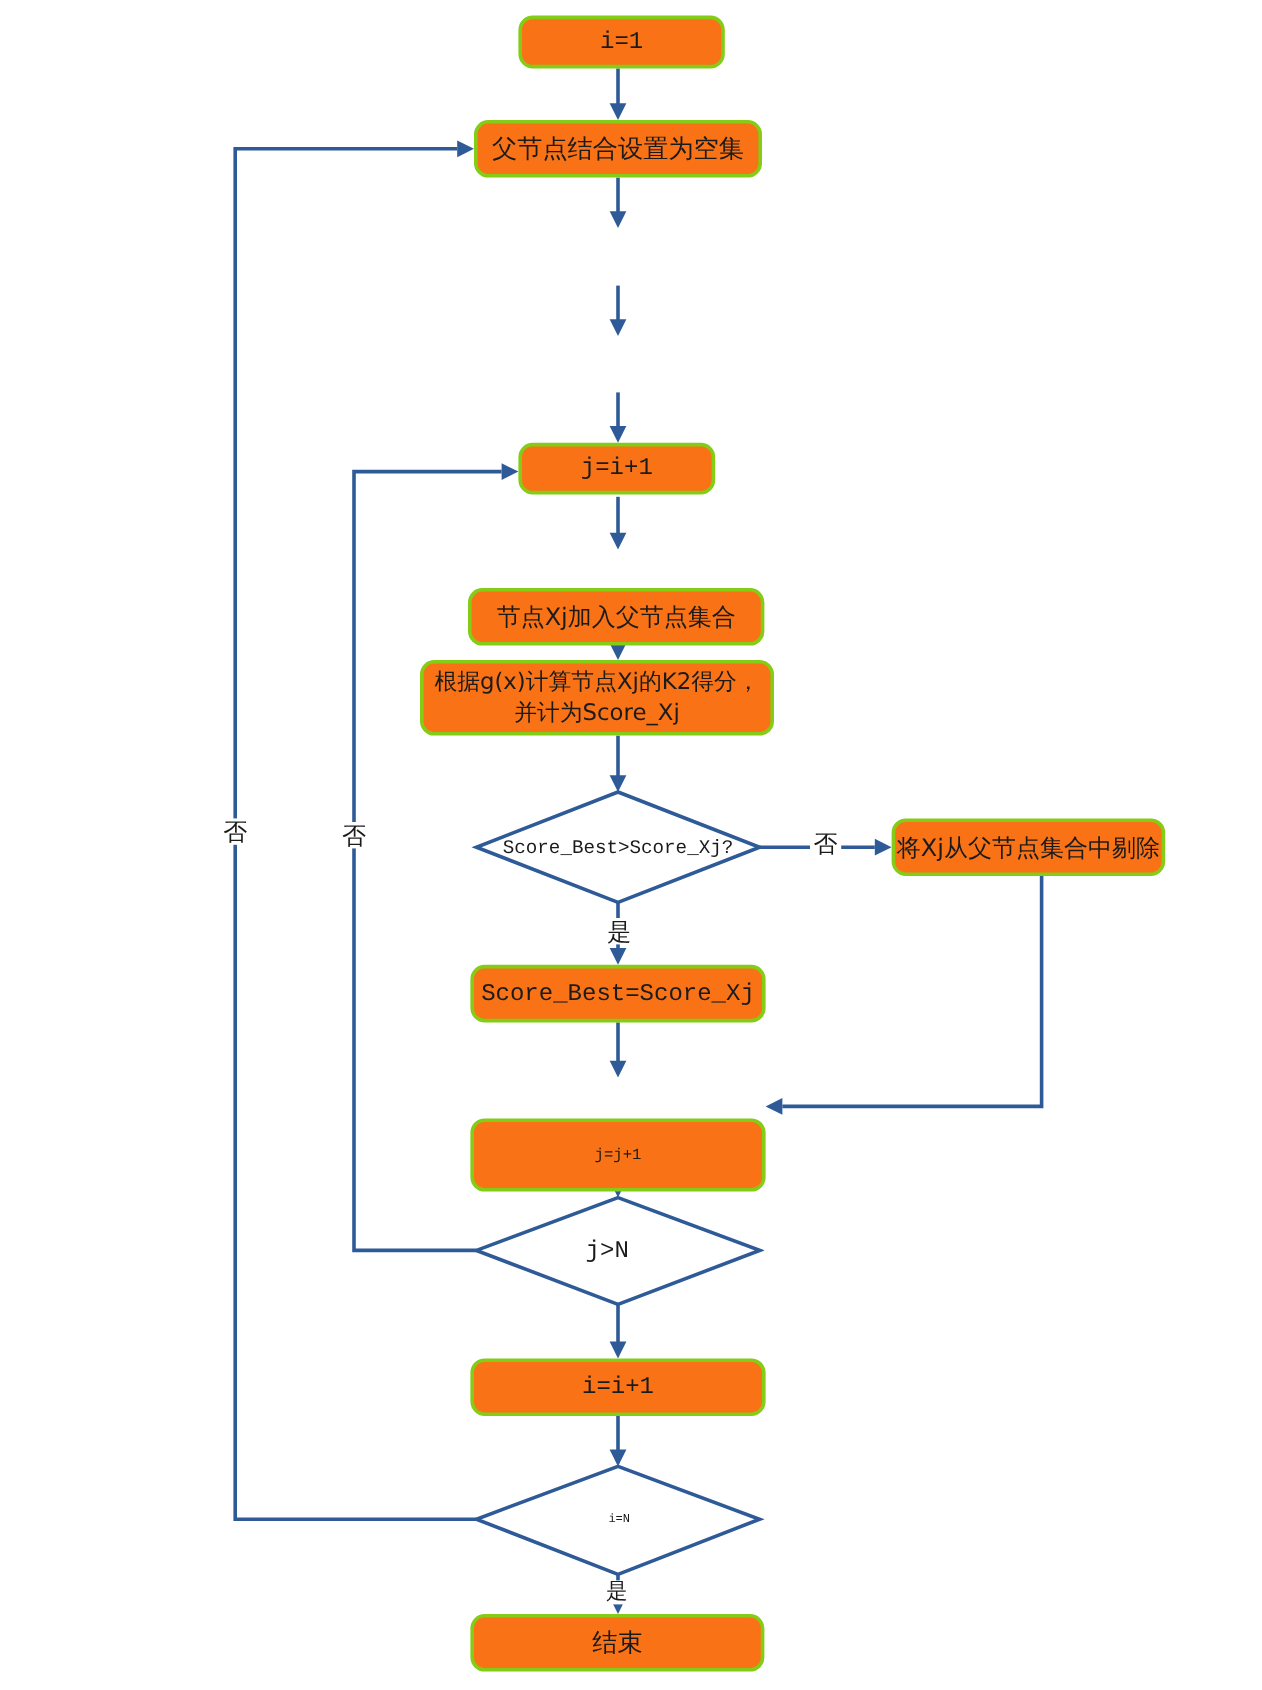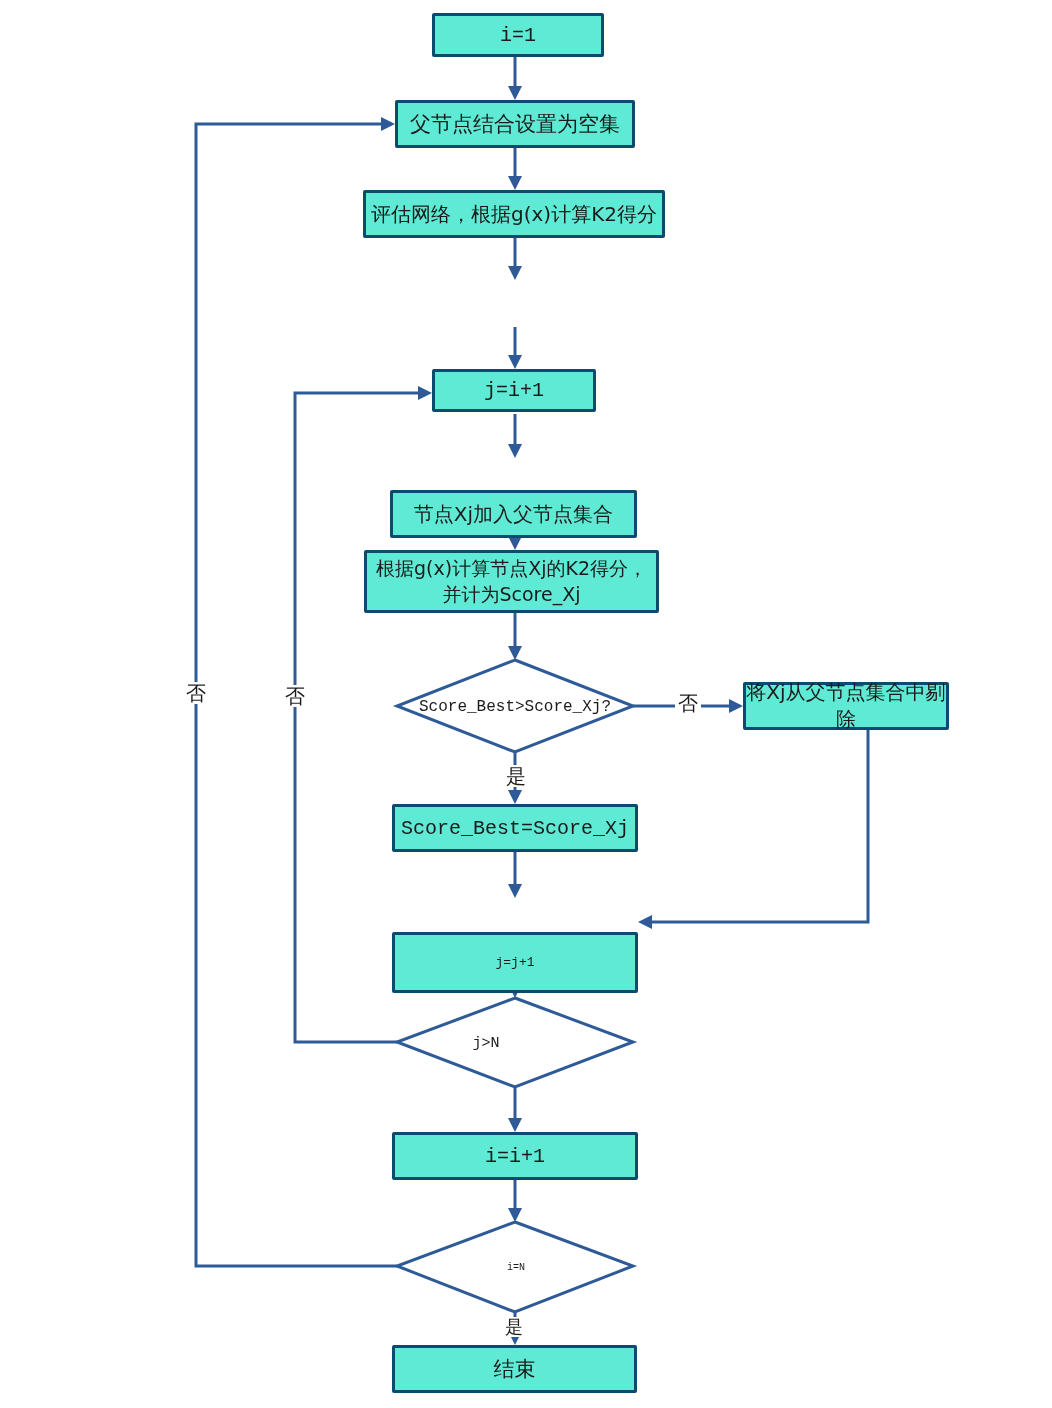--- a/index.html
+++ b/index.html
@@ -8,23 +8,23 @@
     width:1052px;height:1408px;
     background:#ffffff;
     font-family:"DejaVu Sans","Liberation Sans",sans-serif;
     color:#1b1b1b;
     overflow:hidden;
   }
   #wires{position:absolute;left:0;top:0;width:1052px;height:1408px;}
   .node{
     position:absolute;
     box-sizing:border-box;
-    border:3px solid #0c4a6e;
-    border-radius:2px;
-    background:#5eead4;
+    border:3px solid #84cc16;
+    border-radius:12px;
+    background:#f97316;
     display:flex;align-items:center;justify-content:center;
     text-align:center;
     font-size:20px;
     line-height:1.35;
     color:#1b1b1b;
   }
   .mono{font-family:"Liberation Mono","DejaVu Sans Mono",monospace;}
   .multiline{white-space:pre-line;font-size:19px;}
   .diamond-label{
     position:absolute;
@@ -97,43 +97,42 @@
       <polygon points="515,660 633,706 515,752 397,706"></polygon>
       <polygon points="515,998 633,1042 515,1087 397,1042"></polygon>
       <polygon points="515,1222 633,1266 515,1312 397,1266"></polygon>
     </g>
   </svg>
 
   <div class="node mono" style="left:432px;top:13px;width:172px;height:44px;font-size:20px;">i=1</div>
 
   <div class="node" style="left:395px;top:100px;width:240px;height:48px;font-size:21px;">父节点结合设置为空集</div>
 
-  <div class="node" style="left:363px;top:190px;width:302px;height:48px;font-size:20px;">评估网络，根据g(x)计算K2得分</div>
 
 
   <div class="node mono" style="left:432px;top:369px;width:164px;height:43px;font-size:20px;">j=i+1</div>
 
   <div class="node" style="left:390px;top:458px;width:247px;height:48px;font-size:20px;margin-top:32px;">节点Xj加入父节点集合</div>
 
-  <div class="node multiline" style="left:364px;top:550px;width:295px;height:63px;">根据g(x)计算节点Xj的K2得分，
+  <div class="node multiline" style="left:350px;top:550px;width:295px;height:63px;">根据g(x)计算节点Xj的K2得分，
 并计为Score_Xj</div>
 
-  <div class="node" style="left:743px;top:682px;width:206px;height:48px;font-size:20px;">将Xj从父节点集合中剔除</div>
+  <div class="node" style="left:743px;top:682px;width:228px;height:48px;font-size:20px;">将Xj从父节点集合中剔除</div>
 
   <div class="node mono" style="left:392px;top:804px;width:246px;height:48px;font-size:20px;">Score_Best=Score_Xj</div>
 
   <div class="node mono" style="left:392px;top:898px;width:246px;height:61px;font-size:13px;margin-top:34px;">j=j+1</div>
 
   <div class="node mono" style="left:392px;top:1132px;width:246px;height:48px;font-size:20px;">i=i+1</div>
 
   <div class="node" style="left:392px;top:1345px;width:245px;height:48px;font-size:21px;">结束</div>
 
   <div class="diamond-label" style="left:515px;top:707px;">Score_Best&gt;Score_Xj?</div>
 
-  <div class="diamond-label" style="left:486px;top:1043px;font-size:15px;">j&gt;N</div>
+  <div class="diamond-label" style="left:506px;top:1043px;font-size:20px;">j&gt;N</div>
 
   <div class="diamond-label" style="left:516px;top:1267px;font-size:10px;">i=N</div>
 
   <div class="edge-label" style="left:196px;top:693px;">否</div>
 
   <div class="edge-label" style="left:295px;top:696px;">否</div>
 
   <div class="edge-label" style="left:688px;top:703px;">否</div>
 
   <div class="edge-label" style="left:516px;top:776px;">是</div>

